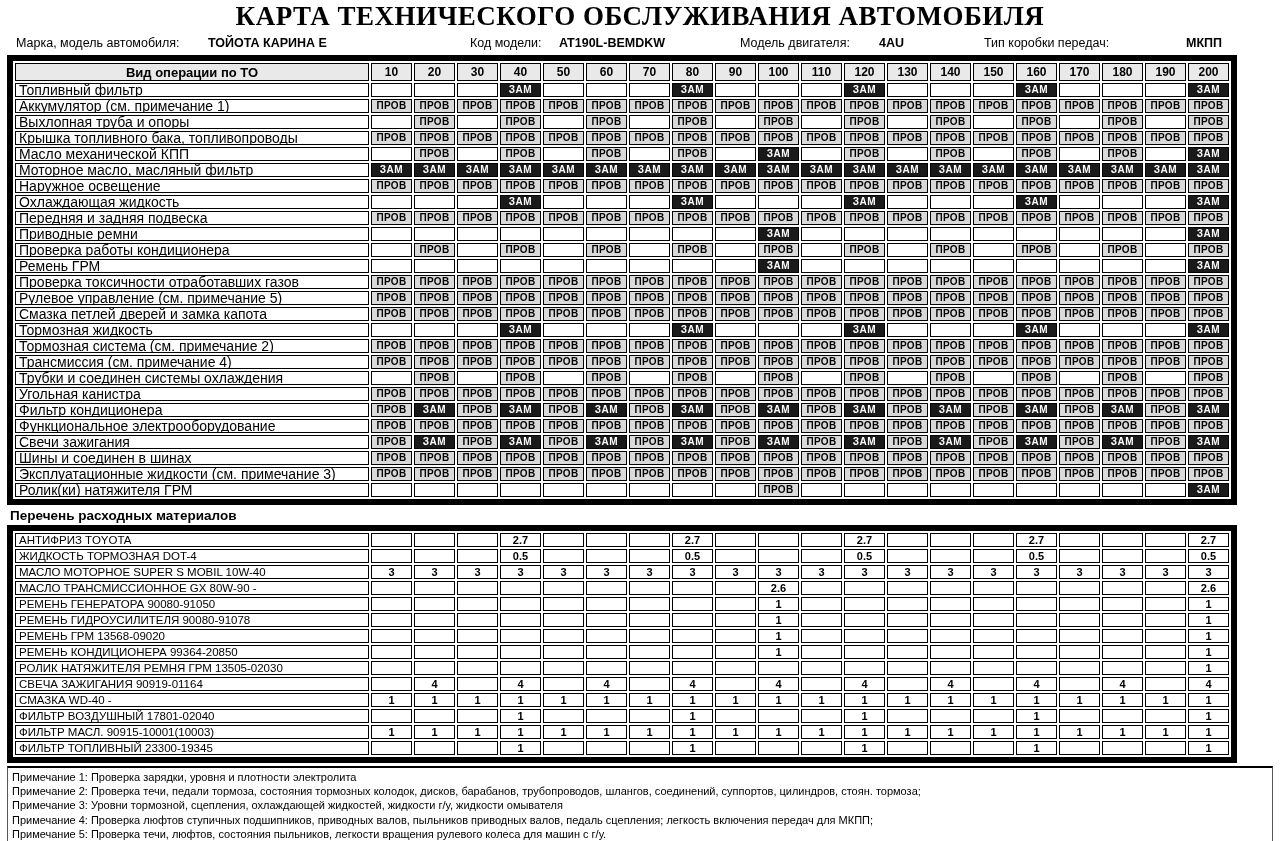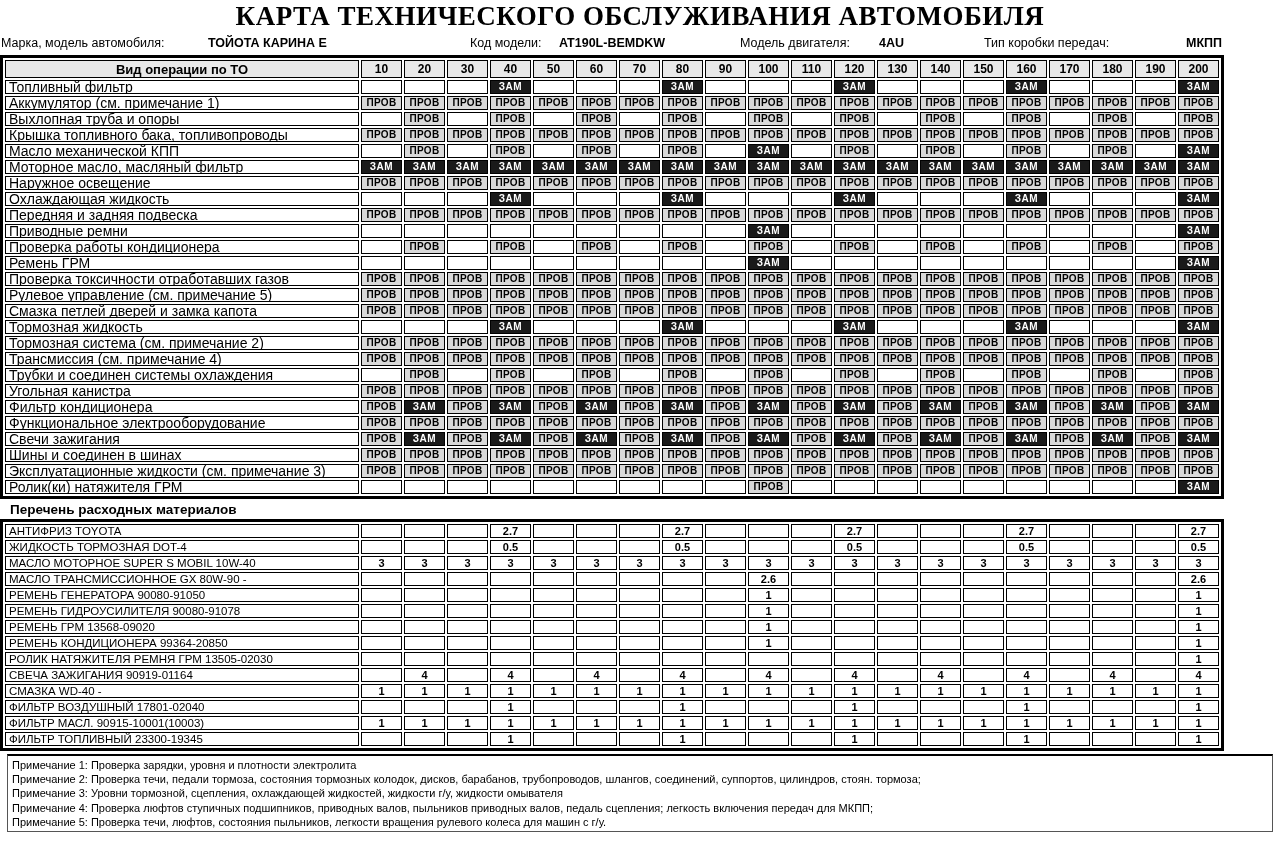--- a/index.html
+++ b/index.html
@@ -15,30 +15,30 @@
     font-family:"Liberation Serif",serif;
     font-weight:bold;font-size:27px;line-height:30px;
     text-align:center;margin:1px 0 0 0;letter-spacing:.5px;
     white-space:nowrap;
   }
 
   
   .meta{position:relative;height:24px;font-size:12.5px;}
   .meta span{position:absolute;top:5px;white-space:nowrap;}
   .m-val{font-weight:bold;}
-  .pos-brand-l{left:1px;text-align:right;}   .pos-brand-v{left:208px;}
+  .pos-brand-l{left:16px;text-align:right;}   .pos-brand-v{left:208px;}
   .pos-code-l{left:470px;}   .pos-code-v{left:559px;}
   .pos-eng-l{left:740px;}    .pos-eng-v{left:879px;}
   .pos-gear-l{left:984px;}  .pos-gear-v{left:1186px;}
 
   
   table{
     border-collapse:separate;border-spacing:2px;
     table-layout:fixed;background:#fff;
-    border:3px solid #000000;
+    border:6px solid #000000;margin-left:7px;
   }
   col.op-col{width:354px;}
   col.iv-col{width:41px;}
   th,td{border:1px solid #000;padding:0;overflow:hidden;white-space:nowrap;}
   thead th{
     height:16px;font-size:12px;font-weight:bold;text-align:center;
     background:var(--head-bg,#e9e9e9);
   }
   thead th.op{font-size:13px;}
   tbody td{height:12px;font-size:10px;line-height:12px;text-align:center;vertical-align:middle;}

